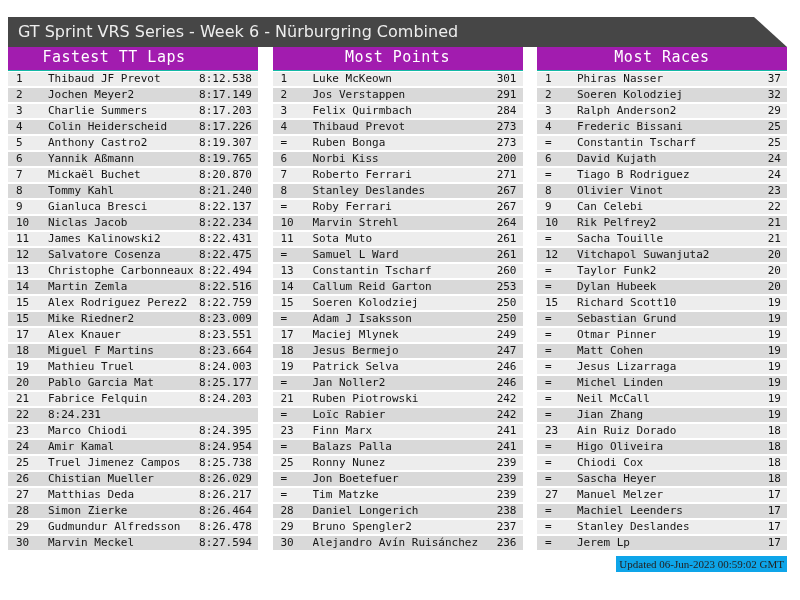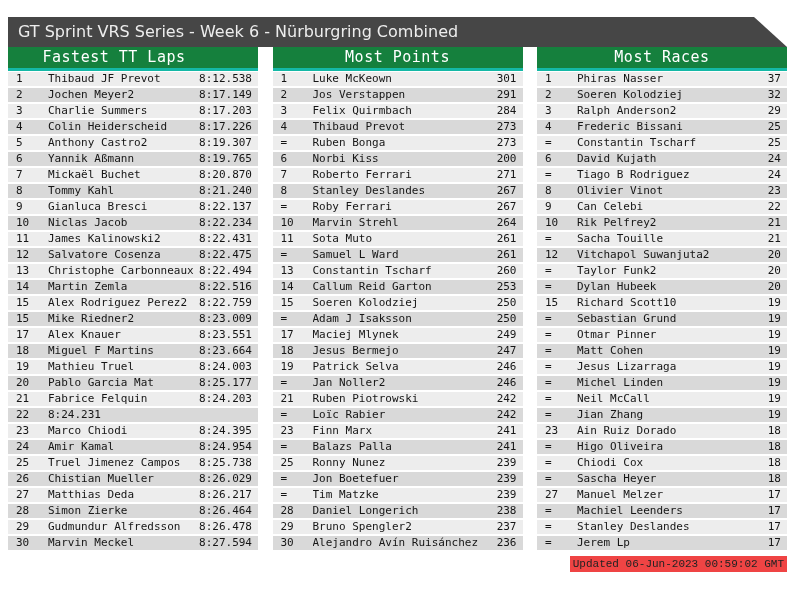--- a/index.html
+++ b/index.html
@@ -15,39 +15,39 @@
     clip-path:polygon(0 0, calc(100% - 33px) 0, 100% 100%, 0 100%);
     margin-top:8px;
   }
   .boards{
     position:absolute;left:8px;top:47px;width:779px;
     display:flex;justify-content:space-between;
   }
   .board{width:250px;flex:none;}
   .board-title{
     box-sizing:border-box;height:24px;
-    background:#15803d;border-bottom:3px solid #14b8a6;
+    background:#a21caf;border-bottom:1px solid #14b8a6;
     color:#ffffff;text-align:center;
     font-size:15px;line-height:21px;letter-spacing:0.5px;
   }
   .board:first-child .board-title{padding-right:38px;}
   .board-body{margin-top:1px;}
   .row{
     display:flex;height:14px;line-height:14px;margin-bottom:2px;
     font-size:11px;color:#151515;white-space:nowrap;
   }
   .row.odd{background:#ededed;}
   .row.even{background:#d9d9d9;}
   .rank{flex:none;width:32px;padding-left:8px;}
   .name{flex:1;overflow:hidden;}
   .value{flex:none;text-align:right;padding-right:6px;}
   .footer{
     position:absolute;top:556px;right:13px;
-    background:#ef4444;color:#222222;
-    font-family:Liberation Mono, monospace;font-size:11px;
+    background:#0ea5e9;color:#222222;
+    font-family:Liberation Serif, serif;font-size:11px;
     padding:2px 3px;
   }
 </style>
 </head>
 <body>
 
 <div class="titlebar">
   <span>GT Sprint VRS Series - Week 6 - Nürburgring Combined</span>
 </div>
 

